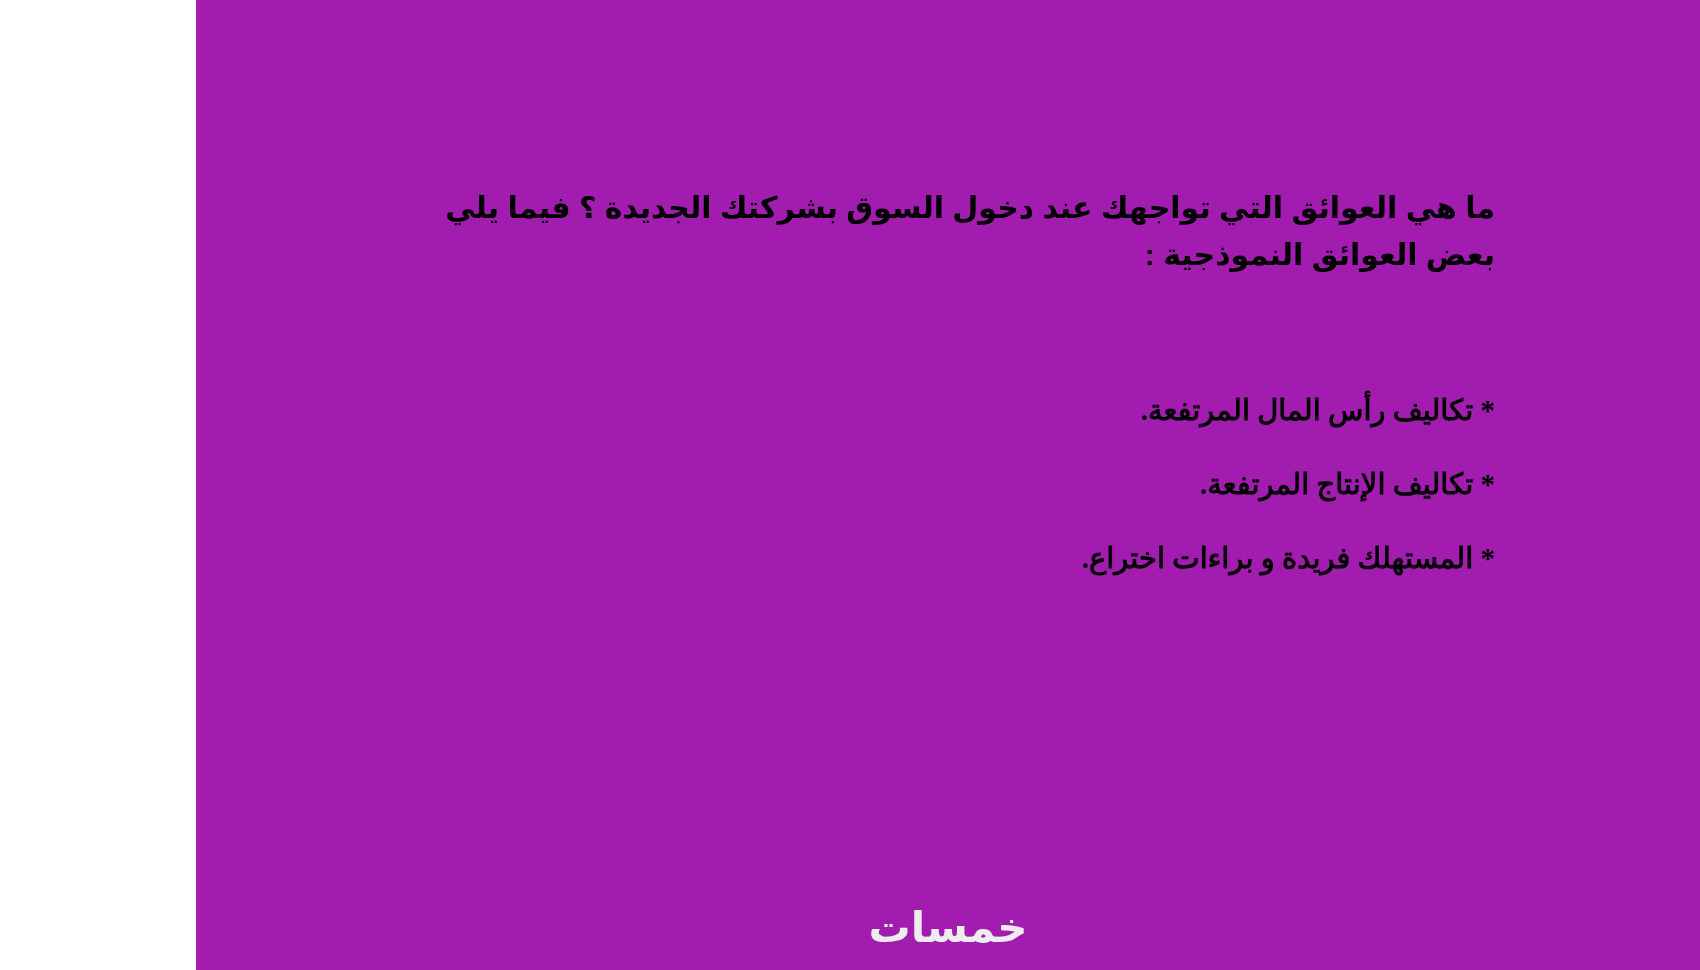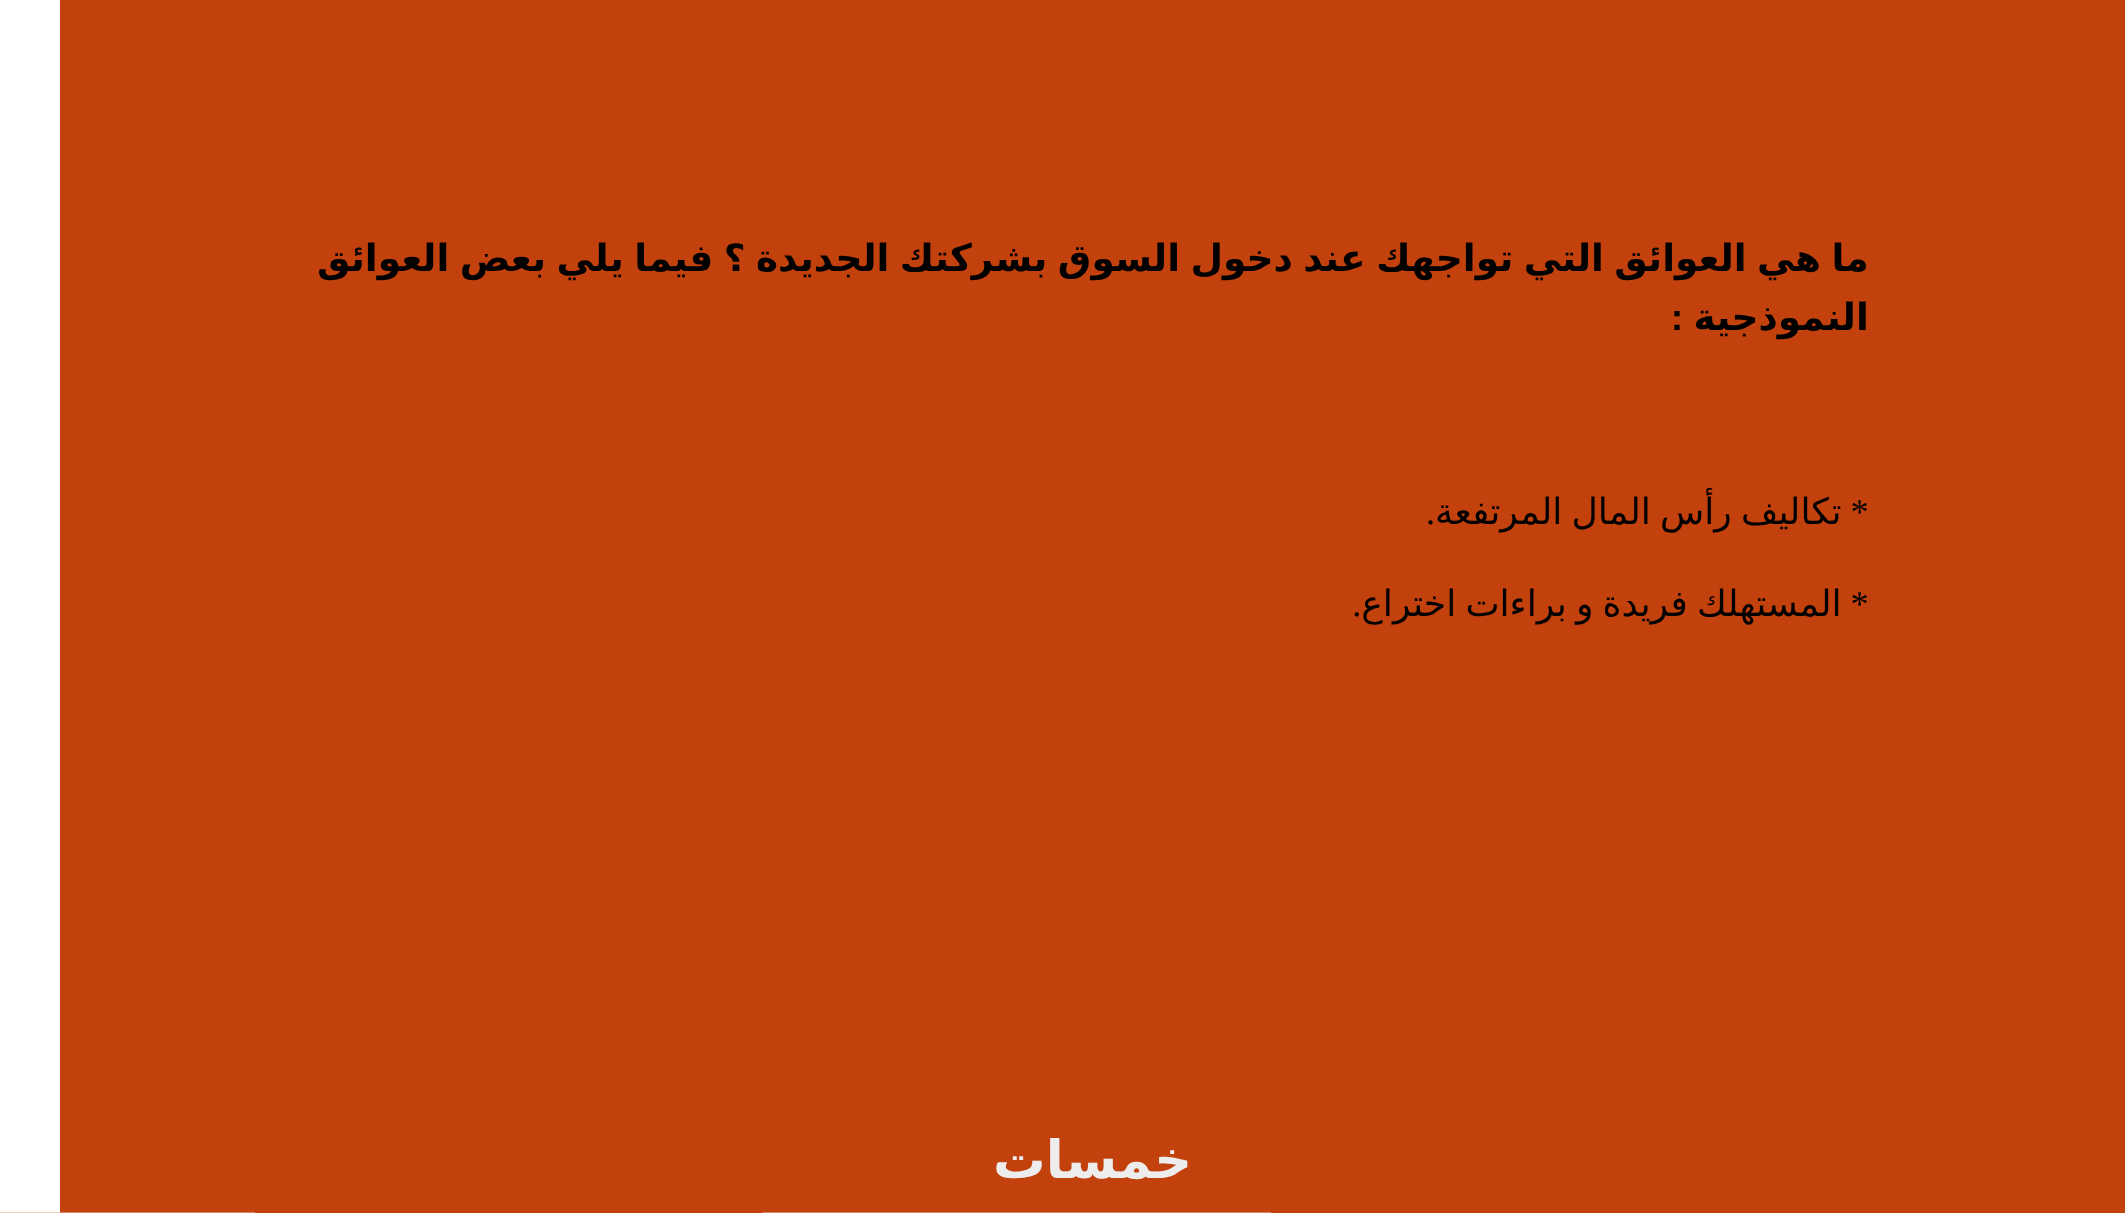--- a/index.html
+++ b/index.html
@@ -10,25 +10,25 @@
   body {
     width: 1700px;
     height: 970px;
     font-family: "Liberation Serif", "DejaVu Serif", serif;
     color: #000000;
     overflow: hidden;
     position: relative;
   }
   .page {
     position: relative;
-    width: 1652px;
+    width: 1504px;
     height: 970px;
     box-sizing: border-box;
     padding: 0;
-    background: #c2410c;
+    background: #a21caf;
   }
   .content {
     position: absolute;
     top: 185px;
     right: 205px;
     left: 205px;
     direction: rtl;
     text-align: right;
   }
   .heading {
@@ -43,20 +43,21 @@
   }
   .spacer {
     height: 118px;
   }
   .bullet-list {
     list-style: none;
     margin: 0;
     padding: 0;
     direction: rtl;
     text-align: right;
+    font-weight: bold;
   }
   .bullet-list li {
     font-family: "Liberation Serif", "DejaVu Serif", serif;
     font-size: 29px;
     line-height: 1.0;
     padding: 0;
     margin: 0 0 45px 0;
     color: #000000;
     white-space: nowrap;
   }
@@ -81,20 +82,21 @@
 <div class="page">
 
   <div class="content">
 
     <p class="heading">ما هي العوائق التي تواجهك عند دخول السوق بشركتك الجديدة ؟ فيما يلي بعض العوائق النموذجية :</p>
 
     <div class="spacer"></div>
 
     <ul class="bullet-list">
       <li>* تكاليف رأس المال المرتفعة.</li>
+      <li>* تكاليف الإنتاج المرتفعة.</li>
       <li>* المستهلك فريدة و براءات اختراع.</li>
     </ul>
 
   </div>
 
   <div class="watermark">خمسات</div>
 
 </div>
 
 </body></html>

